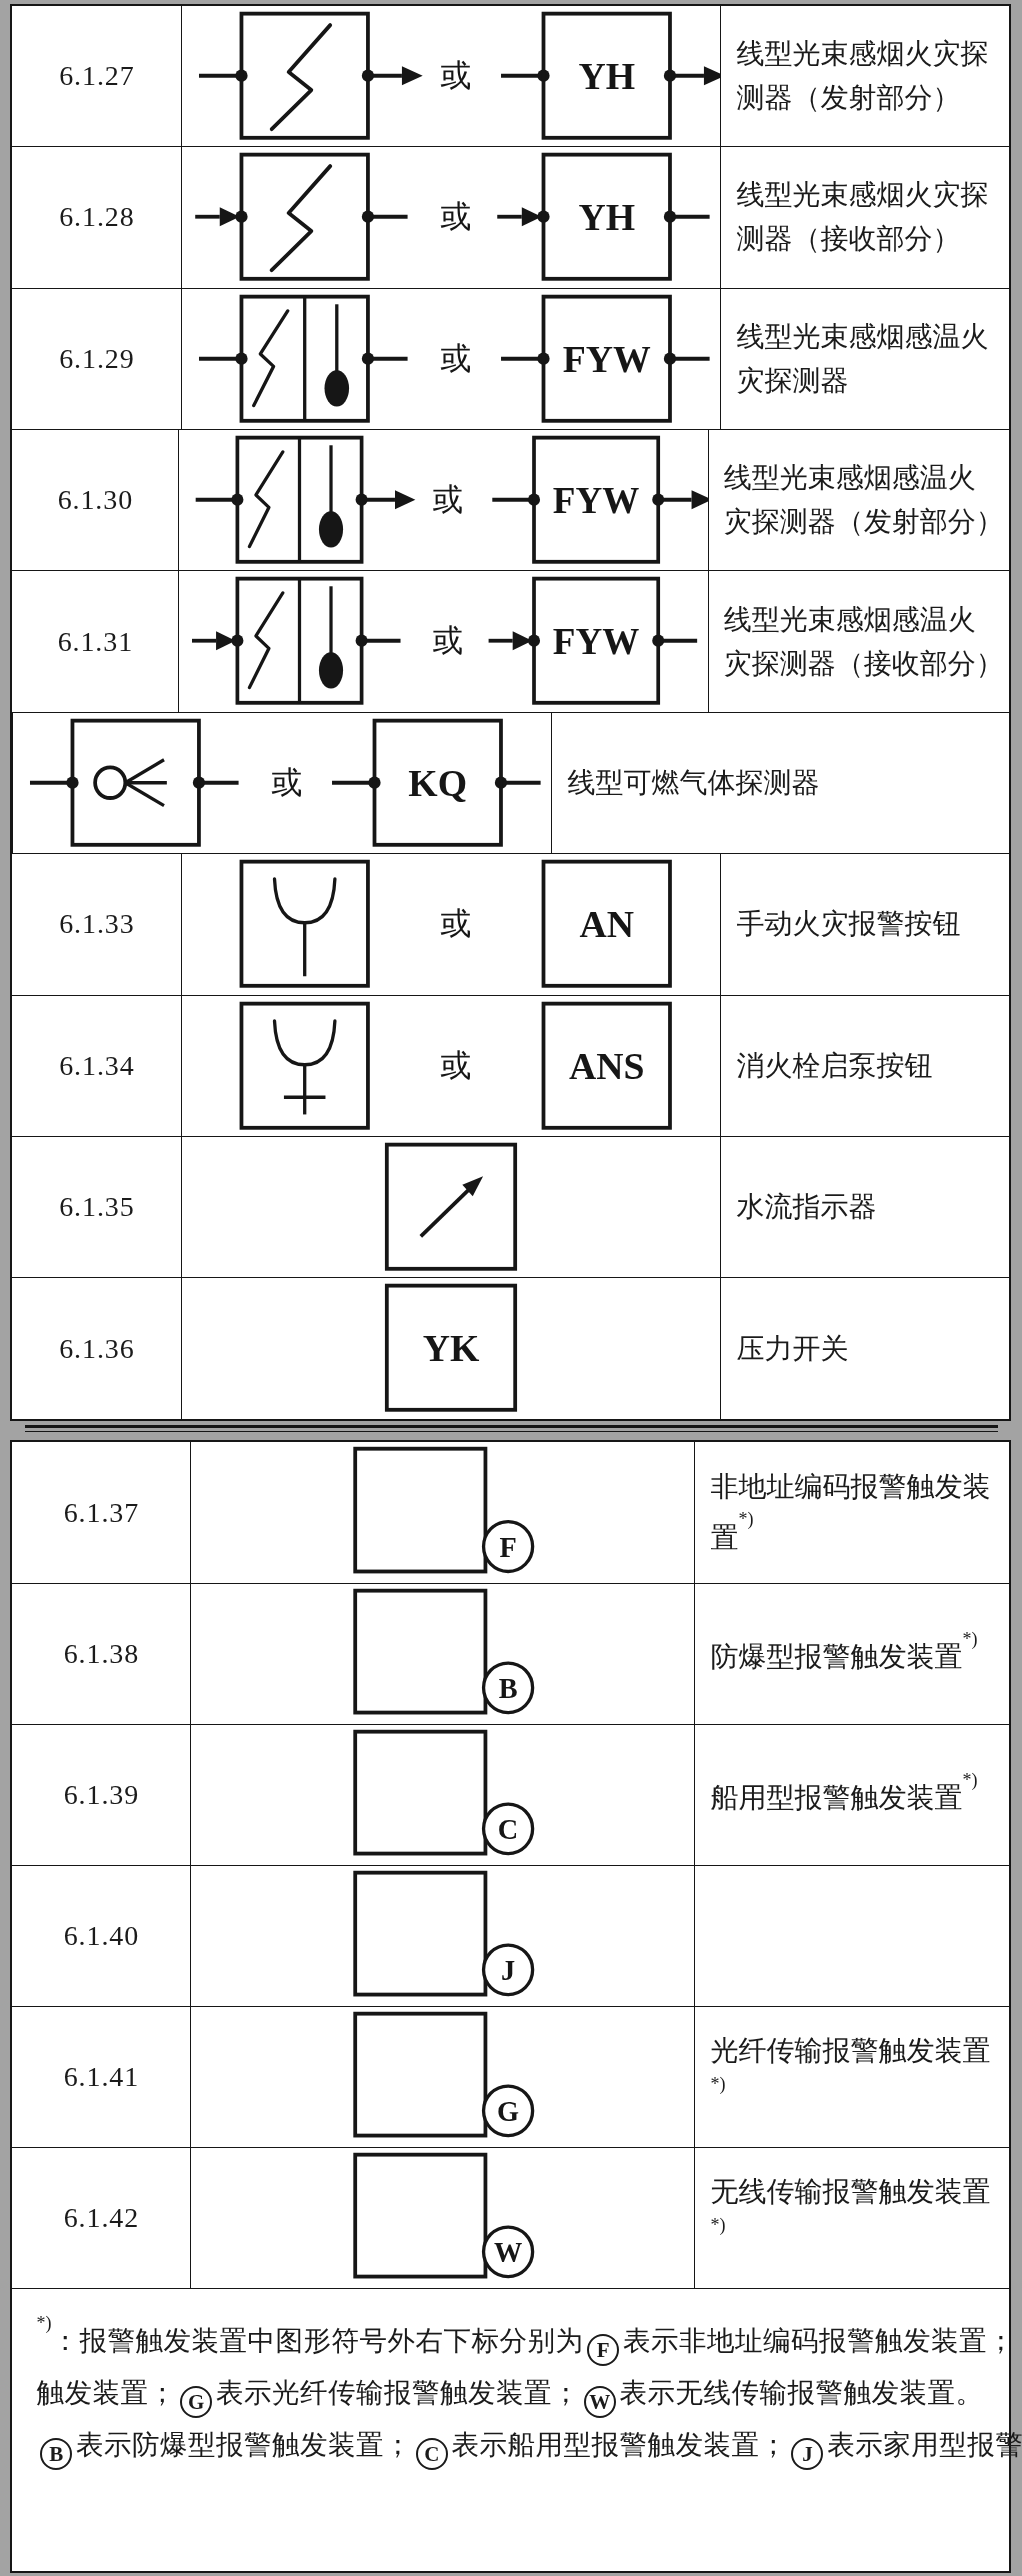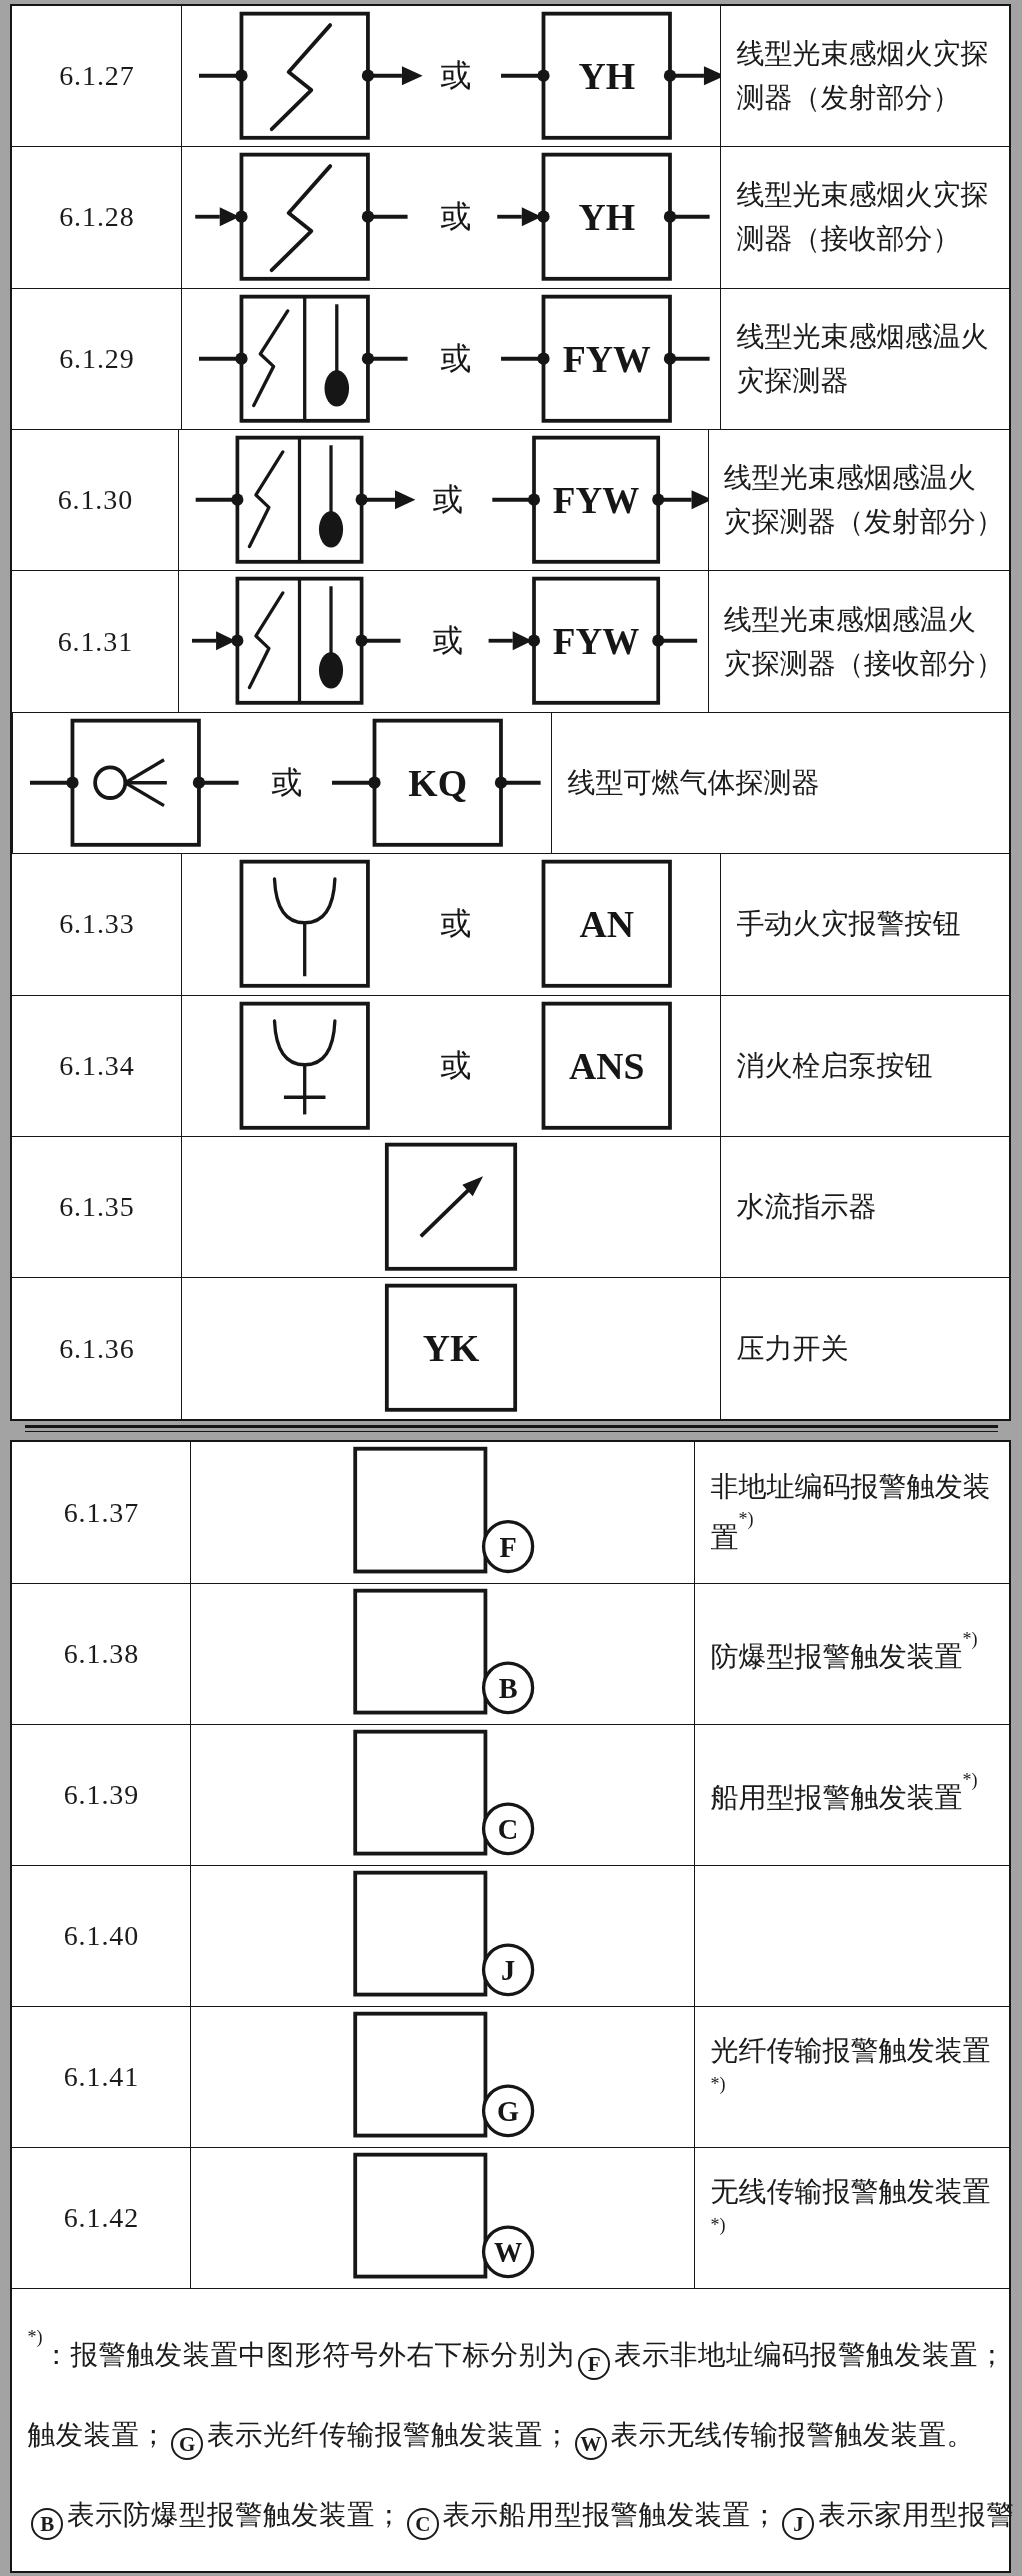--- a/index.html
+++ b/index.html
@@ -21,22 +21,22 @@
   .c-code{display:flex;align-items:center;justify-content:center;font-size:28px;letter-spacing:0.9px;}
   .t1 .c-code{width:169px;}
   .t2 .c-code{width:178px;}
   .c-sym{border-left:1.9px solid #161616;border-right:1.9px solid #161616;}
   .t1 .c-sym{width:540px;}
   .t2 .c-sym{width:505px;}
   .c-sym svg{display:block;width:100%;height:100%;}
   .c-desc{flex:1;display:flex;flex-direction:column;justify-content:center;
     padding:0 5.7px 0 15px;font-size:28px;line-height:44px;}
   .desc-line{white-space:nowrap;}
-  .c-foot{flex:1 1 auto;border-top:1.9px solid #161616;padding:19px 17px 0 15px;
-    font-size:27.5px;line-height:80px;letter-spacing:0.5px;}
+  .c-foot{flex:1 1 auto;border-top:1.9px solid #161616;padding:19px 17px 0 24px;
+    font-size:27.5px;line-height:52px;letter-spacing:0.5px;}
   .foot-line{white-space:nowrap;}
   sup.mark{font-size:18px;position:relative;top:-11.4px;letter-spacing:0;}
   .circ{
     display:inline-flex;align-items:center;justify-content:center;box-sizing:border-box;
     width:32px;height:32px;border:2.8px solid #1b1b1b;border-radius:50%;
     font-size:21px;font-weight:bold;margin:0 3.8px;vertical-align:-6.6px;letter-spacing:0;
   }
 </style>
 </head>
 <body>

